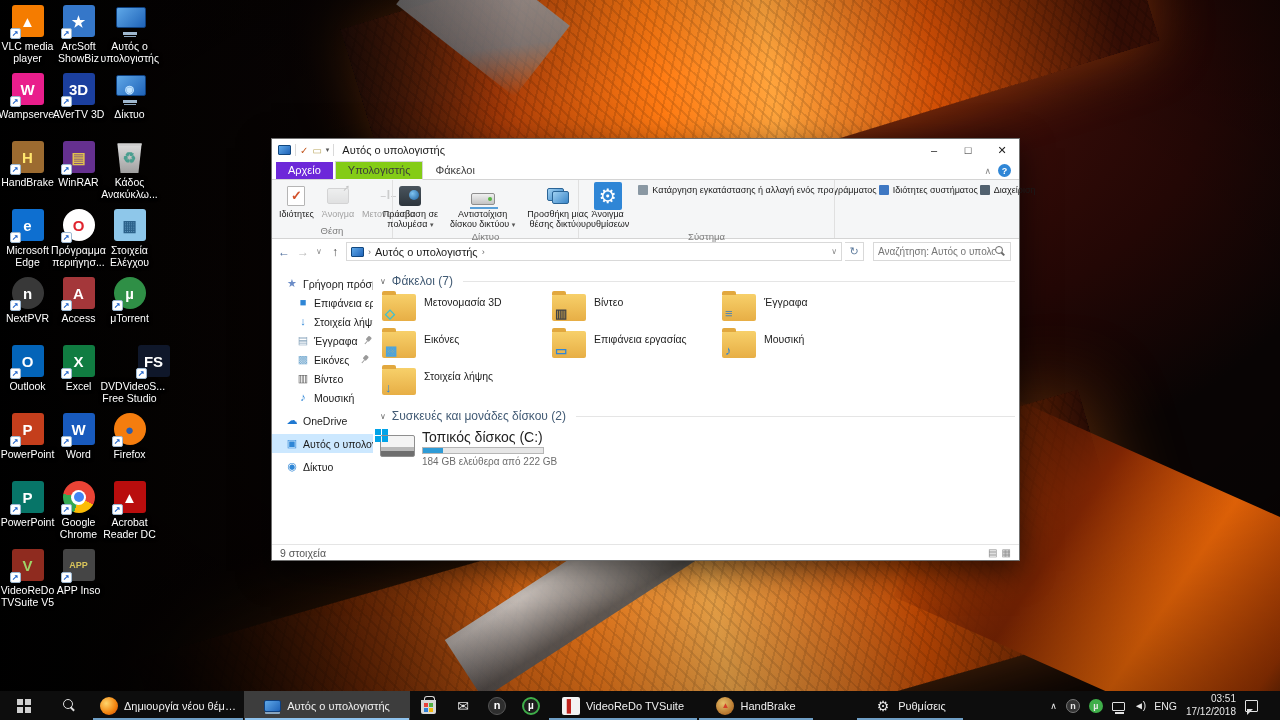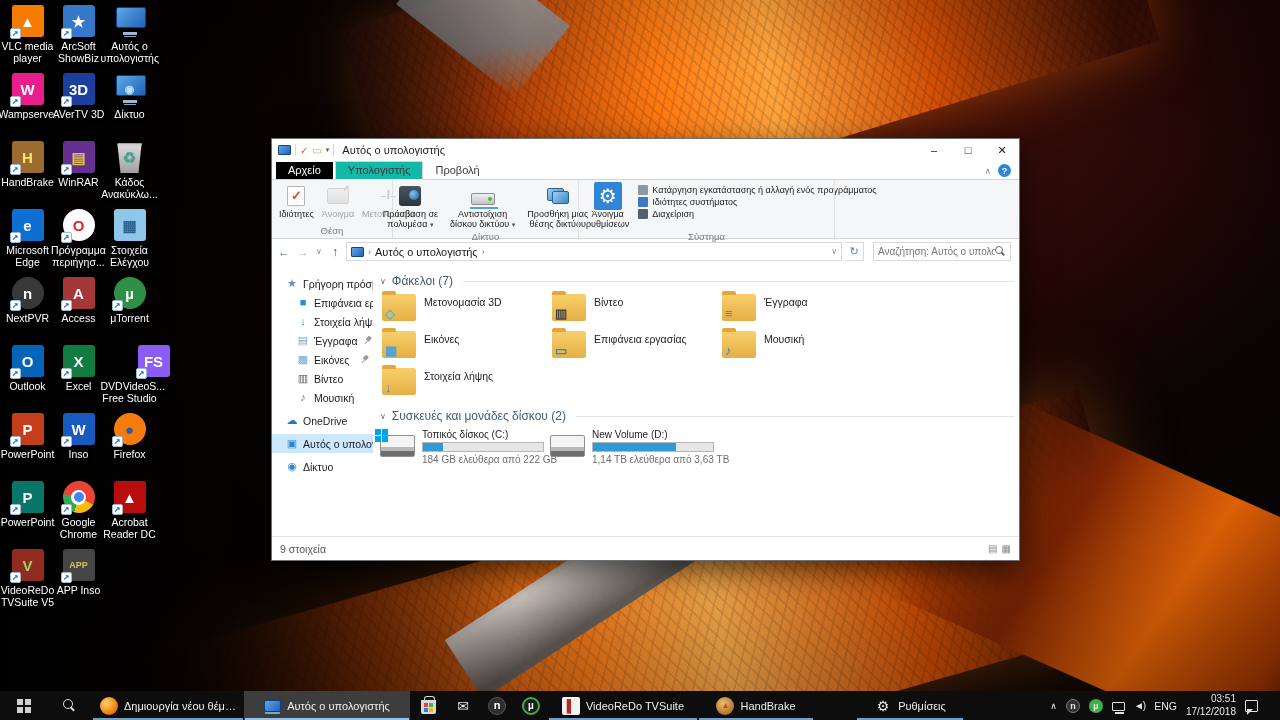--- a/index.html
+++ b/index.html
@@ -77,22 +77,22 @@
   .qat-glyph { font-size:10px; color:#c2571f; }
   .qat-glyph.gray { color:#b9a75f; }
   .qat-dd { font-size:7px; color:#555; }
   .wtitle { margin-left:8px; font-size:11px; color:#1a1a1a; white-space:nowrap; }
   .wctrls { margin-left:auto; display:flex; height:100%; }
   .wbtn { width:34px; height:100%; display:flex; align-items:center; justify-content:center;
     font-size:11px; color:#222; }
 
   .tabsrow { height:19px; display:flex; align-items:flex-end; background:#fff; border-bottom:1px solid #d4d4d4; padding-left:4px; }
   .tab { padding:2px 12px 3px; font-size:11px; color:#3b3b3b; }
-  .tab.file { background:#000000; color:#fff; margin-right:2px; }
-  .tab.active { background:#14b8a6; border:1px solid #d4d4d4; border-bottom:1px solid #f5f6f7; margin-bottom:-1px; }
+  .tab.file { background:#6d28d9; color:#fff; margin-right:2px; }
+  .tab.active { background:#84cc16; border:1px solid #d4d4d4; border-bottom:1px solid #f5f6f7; margin-bottom:-1px; }
   .tabsrow-right { margin-left:auto; display:flex; align-items:center; gap:7px; padding-right:8px; padding-bottom:2px; }
   .rib-collapse { color:#8a8a8a; font-size:9px; }
   .help-circ { width:13px; height:13px; border-radius:50%; background:#2f86d6; color:#fff;
     font-size:9px; font-weight:bold; display:flex; align-items:center; justify-content:center; }
 
   .ribbon { height:59px; background:#f5f6f7; border-bottom:1px solid #d4d4d4; display:flex; }
   .rgroup { display:flex; flex-direction:column; padding:3px 4px 1px; position:relative; }
   .rgroup + .rgroup { border-left:1px solid #e0e0e0; }
   .rbody { flex:1; display:flex; align-items:flex-start; gap:2px; }
   .rlabel { text-align:center; font-size:9.5px; color:#7a7a7a; height:12px; }
@@ -119,21 +119,21 @@
   .ic-mapdrive::before { content:""; position:absolute; right:2px; top:3px; width:4px; height:4px;
     border-radius:50%; background:#58b544; }
   .ic-mapdrive::after { content:""; position:absolute; left:-2px; bottom:-5px; width:28px; height:2px; background:#5aa0d8; }
   .ic-netloc { width:22px; height:16px; position:relative; }
   .ic-netloc::before, .ic-netloc::after { content:""; position:absolute; width:15px; height:11px;
     border-radius:2px; background:linear-gradient(135deg,#9fd0f2,#3a86c8); border:1px solid #2a6496; }
   .ic-netloc::before { left:0; top:0; }
   .ic-netloc::after { right:0; bottom:0; }
   .ic-settings { width:28px; height:28px; background:#2f86d6; border-radius:2px; color:#fff;
     font-size:20px; display:flex; align-items:center; justify-content:center; }
-  .sys-col { display:flex; flex-direction:column; justify-content:flex-end; gap:2px; padding:2px 2px 0 4px; }
+  .sys-col { display:flex; flex-direction:row; justify-content:flex-end; gap:2px; padding:2px 2px 0 4px; }
   .sys-item { display:flex; align-items:center; gap:4px; font-size:9px; color:#1a1a1a; white-space:nowrap; }
   .sq { width:10px; height:10px; border-radius:1px; display:inline-block; flex:none; }
 
   .addr { height:25px; display:flex; align-items:center; background:#fff; padding:0 8px 0 4px; gap:3px; }
   .navarrow { font-size:12px; color:#4a6a9a; width:16px; text-align:center; }
   .navarrow.dis { color:#b8b8b8; }
   .navarrow.small { font-size:8px; color:#8a8a8a; width:10px; }
   .crumbbox { flex:1; height:19px; border:1px solid #d9d9d9; display:flex; align-items:center;
     padding:0 4px; gap:4px; background:#fff; }
   .crumb-sep { font-size:9px; color:#6a6a6a; }
@@ -178,26 +178,26 @@
   .ffold .ov { position:absolute; left:3px; bottom:1px; font-size:13px; font-weight:bold; line-height:1; }
   .flabel { font-size:10.5px; color:#1e1e1e; margin-top:2px; }
   #drives-grid { display:grid; grid-template-columns:repeat(2,170px); grid-auto-rows:42px; }
   .dtile { display:flex; gap:7px; padding:2px 0; }
   .hdd { width:35px; height:22px; margin-top:6px; position:relative; flex:none;
     background:linear-gradient(180deg,#f4f4f4 0 55%, #b9b9b9 55% 75%, #6e6e6e 75%);
     border:1px solid #8f8f8f; border-radius:2px; }
   .hdd .winflag { position:absolute; left:-6px; top:-7px; width:6px; height:6px; background:#00a3e8;
     box-shadow:7px 0 #00a3e8, 0 7px #00a3e8, 7px 7px #00a3e8; }
   .dinfo { display:flex; flex-direction:column; gap:2px; min-width:0; }
-  .dname { font-size:10px; color:#1e1e1e; white-space:nowrap; }
+  .dname { font-size:14px; color:#1e1e1e; white-space:nowrap; }
   .dbar { width:122px; height:10px; border:1px solid #b6b6b6; background:#e6e6e6; }
   .dfill { height:100%; background:#2e9bd6; }
   .dfree { font-size:10px; color:#6d6d6d; white-space:nowrap; }
 
-  .statusbar { height:24px; border-top:1px solid #e5e5e5; display:flex; align-items:center;
+  .statusbar { height:16px; border-top:1px solid #e5e5e5; display:flex; align-items:center;
     padding:0 8px; font-size:10.5px; color:#555; background:#fff; }
   .statusbar .views { margin-left:auto; display:flex; gap:4px; font-size:10px; color:#8a8a8a; }
 
   
   #taskbar { position:absolute; left:0; bottom:0; width:1280px; height:29px; background:#0d0d0d;
     display:flex; align-items:stretch; z-index:10; color:#eee; }
   .tb-btn { display:flex; align-items:center; justify-content:center; position:relative; flex:none; }
   .tb-start, .tb-search { width:46px; }
   .winflag2 { width:6px; height:6px; background:#cfcfcf; box-shadow:8px 0 #cfcfcf, 0 8px #cfcfcf, 8px 8px #cfcfcf;
     margin:-7px 0 0 -7px; }
@@ -370,39 +370,39 @@
         <div class="dlabel">Outlook</div>
       </div>
       <div class="dicon">
         <span class="dimg " style="background: rgb(16, 124, 65);">
           <span class="dglyph" style="color: rgb(255, 255, 255);">X</span>
           <span class="scarrow">↗</span>
         </span>
         <div class="dlabel">Excel</div>
       </div>
       <div class="dicon">
-        <span class="dimg " style="background: #8b5cf6; margin-left: 48px;">
+        <span class="dimg " style="background: #0f172a; margin-left: 48px;">
           <span class="dglyph" style="color: rgb(255, 255, 255);">FS</span>
           <span class="scarrow">↗</span>
         </span>
         <div class="dlabel">DVDVideoS... Free Studio</div>
       </div>
       <div class="dicon">
         <span class="dimg " style="background: rgb(196, 62, 28);">
           <span class="dglyph" style="color: rgb(255, 255, 255);">P</span>
           <span class="scarrow">↗</span>
         </span>
         <div class="dlabel">PowerPoint</div>
       </div>
       <div class="dicon">
         <span class="dimg " style="background: rgb(24, 90, 189);">
           <span class="dglyph" style="color: rgb(255, 255, 255);">W</span>
           <span class="scarrow">↗</span>
         </span>
-        <div class="dlabel">Inso</div>
+        <div class="dlabel">Word</div>
       </div>
       <div class="dicon">
         <span class="dimg circle" style="background: rgb(245, 125, 14);">
           <span class="dglyph" style="color: rgb(42, 93, 176);">●</span>
           <span class="scarrow">↗</span>
         </span>
         <div class="dlabel">Firefox</div>
       </div>
       <div class="dicon">
         <span class="dimg " style="background: rgb(7, 117, 104);">
@@ -454,21 +454,21 @@
       <div class="wctrls">
         <span class="wbtn">–</span>
         <span class="wbtn">□</span>
         <span class="wbtn close">✕</span>
       </div>
     </div>
 
     <div class="tabsrow">
       <span class="tab file">Αρχείο</span>
       <span class="tab active">Υπολογιστής</span>
-      <span class="tab">Προβολή</span>
+      <span class="tab">Φάκελοι</span>
       <span class="tabsrow-right">
         <span class="rib-collapse">∧</span>
         <span class="help-circ">?</span>
       </span>
     </div>
 
     <div class="ribbon">
       <div class="rgroup" style="width:120px;">
         <div class="rbody">
           <div class="bigbtn">
@@ -672,30 +672,20 @@
                 <span class="winflag"></span>
               </span>
               <div class="dinfo">
                 <div class="dname">Τοπικός δίσκος (C:)</div>
                 <div class="dbar">
                   <div class="dfill" style="width: 17%;"></div>
                 </div>
                 <div class="dfree">184 GB ελεύθερα από 222 GB</div>
               </div>
             </div>
-            <div class="dtile">
-              <span class="hdd"></span>
-              <div class="dinfo">
-                <div class="dname">New Volume (D:)</div>
-                <div class="dbar">
-                  <div class="dfill" style="width: 69%;"></div>
-                </div>
-                <div class="dfree">1,14 TB ελεύθερα από 3,63 TB</div>
-              </div>
-            </div>
           </div>
       </div>
     </div>
 
     <div class="statusbar">
       <span>9 στοιχεία</span>
       <span class="views">
         <span>▤</span>
         <span>▦</span>
       </span>

